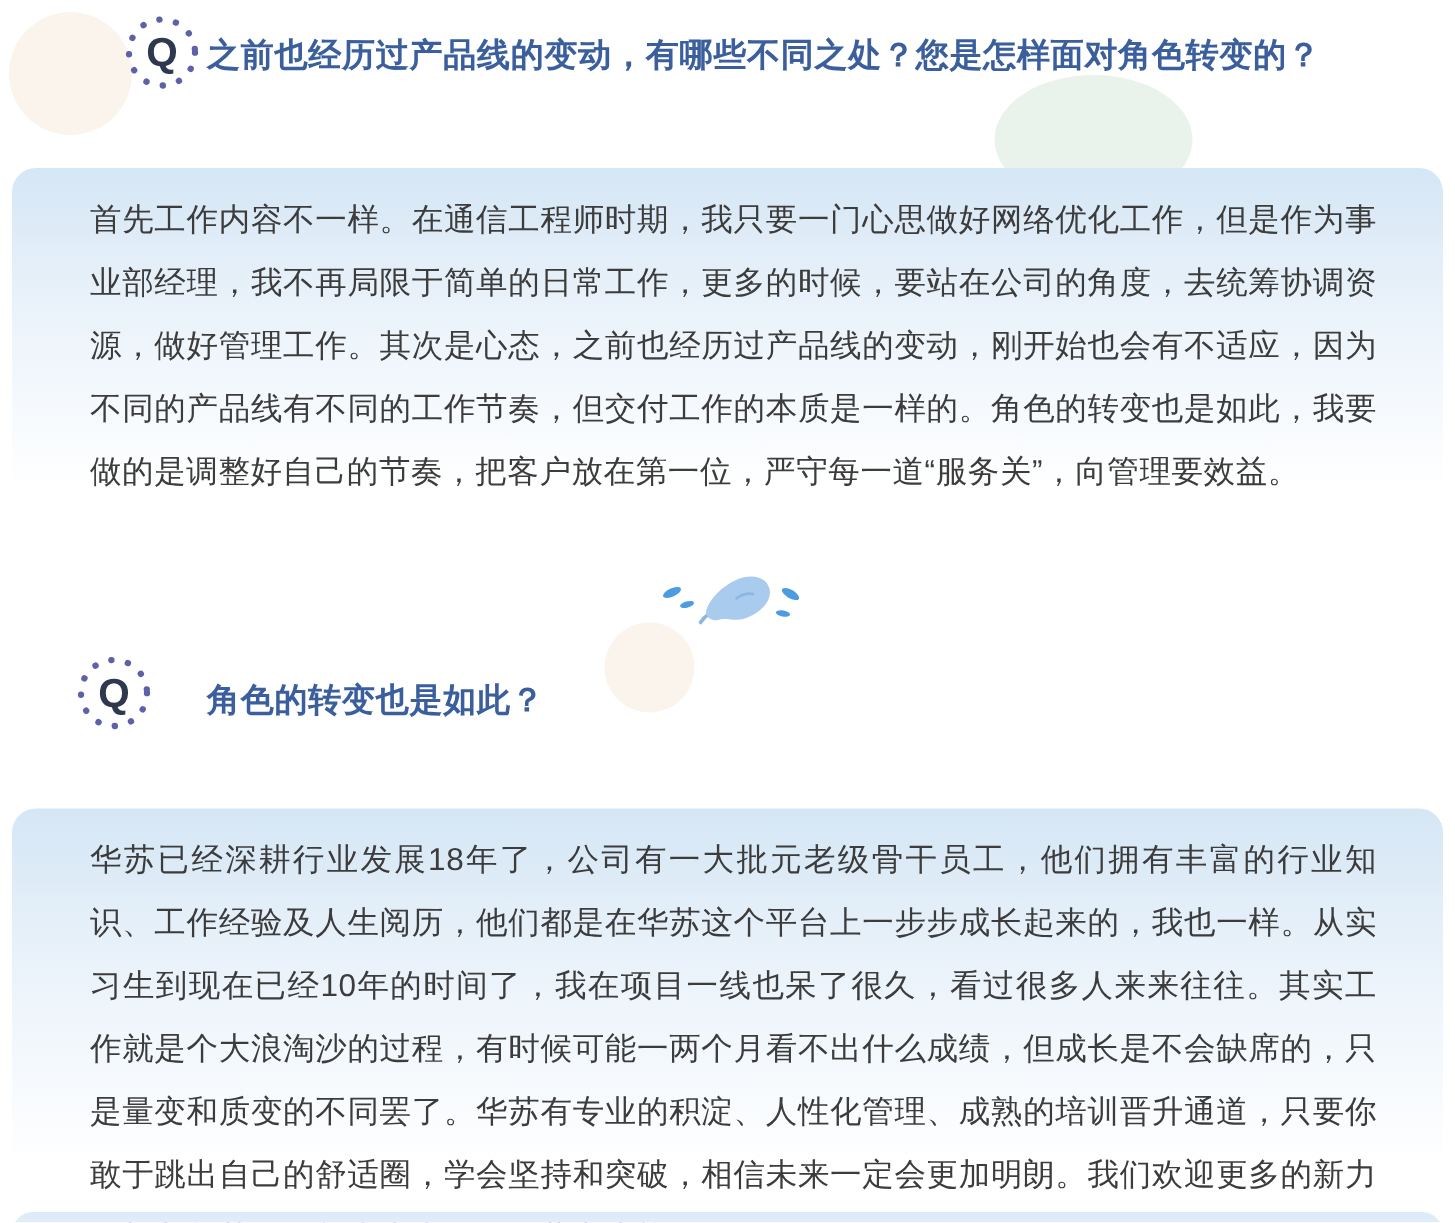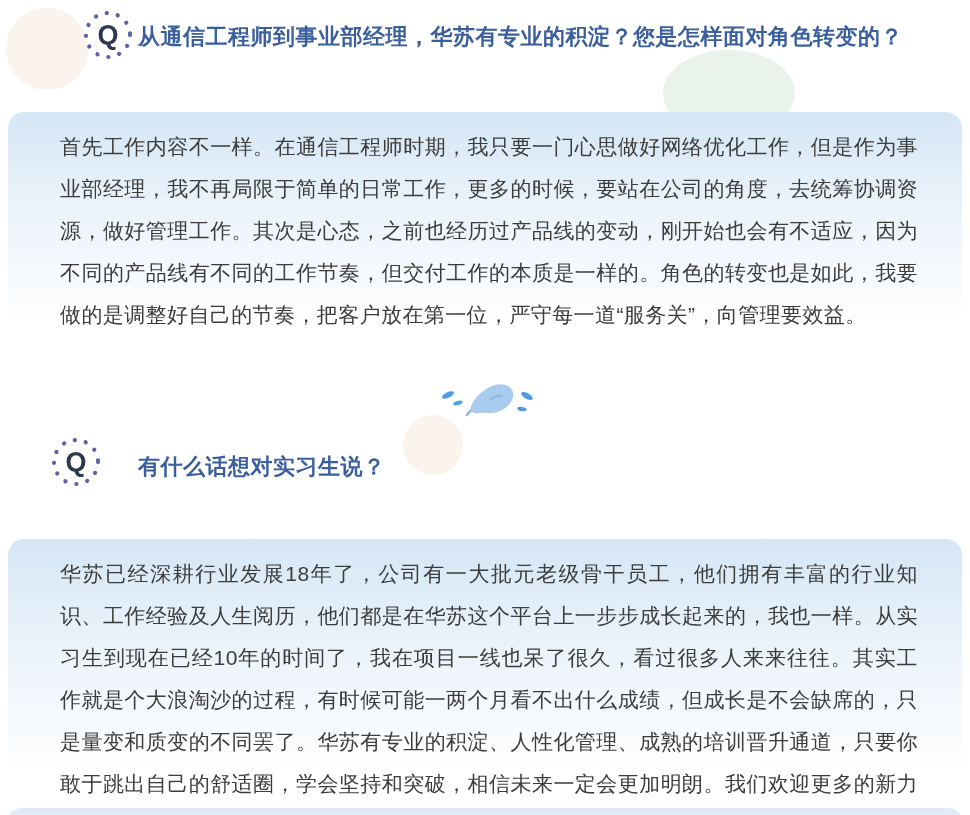--- a/index.html
+++ b/index.html
@@ -105,21 +105,21 @@
   <div class="cream-circle c1"></div>
   <div class="green-ellipse"></div>
 
   <div class="q-badge b1">
     <svg viewBox="0 0 52 52">
       <circle cx="26" cy="26" r="22" fill="none" stroke="#5d61a8" stroke-width="4.2" stroke-dasharray="0.1 11.2" stroke-linecap="round"></circle>
       <text x="26" y="35" text-anchor="middle" font-size="27" font-weight="bold" fill="#2e3950" font-family="Liberation Sans, sans-serif">Q</text>
     </svg>
   </div>
 
-  <div class="question q1">从通信工程师到事业部经理，华苏有专业的积淀？您是怎样面对角色转变的？</div>
+  <div class="question q1">之前也经历过产品线的变动，有哪些不同之处？您是怎样面对角色转变的？</div>
 
   <div class="answer-card card1">
     <p class="answer-text">首先工作内容不一样。在通信工程师时期，我只要一门心思做好网络优化工作，但是作为事业部经理，我不再局限于简单的日常工作，更多的时候，要站在公司的角度，去统筹协调资源，做好管理工作。其次是心态，之前也经历过产品线的变动，刚开始也会有不适应，因为不同的产品线有不同的工作节奏，但交付工作的本质是一样的。角色的转变也是如此，我要做的是调整好自己的节奏，把客户放在第一位，严守每一道“服务关”，向管理要效益。</p>
   </div>
 
   <div class="whale-divider">
     <svg viewBox="0 0 104 50">
       <g fill="#4d9ce2">
         <ellipse cx="12" cy="17" rx="6.5" ry="2.8" transform="rotate(-25 12 17)"></ellipse>
         <ellipse cx="22" cy="25" rx="4.8" ry="2.1" transform="rotate(-15 22 25)"></ellipse>
@@ -134,21 +134,21 @@
 
   <div class="cream-circle c2"></div>
 
   <div class="q-badge b2">
     <svg viewBox="0 0 52 52">
       <circle cx="26" cy="26" r="22" fill="none" stroke="#5d61a8" stroke-width="4.2" stroke-dasharray="0.1 11.2" stroke-linecap="round"></circle>
       <text x="26" y="35" text-anchor="middle" font-size="27" font-weight="bold" fill="#2e3950" font-family="Liberation Sans, sans-serif">Q</text>
     </svg>
   </div>
 
-  <div class="question q2">有什么话想对实习生说？</div>
+  <div class="question q2">角色的转变也是如此？</div>
 
   <div class="answer-card card2">
     <p class="answer-text">华苏已经深耕行业发展18年了，公司有一大批元老级骨干员工，他们拥有丰富的行业知识、工作经验及人生阅历，他们都是在华苏这个平台上一步步成长起来的，我也一样。从实习生到现在已经10年的时间了，我在项目一线也呆了很久，看过很多人来来往往。其实工作就是个大浪淘沙的过程，有时候可能一两个月看不出什么成绩，但成长是不会缺席的，只是量变和质变的不同罢了。华苏有专业的积淀、人性化管理、成熟的培训晋升通道，只要你敢于跳出自己的舒适圈，学会坚持和突破，相信未来一定会更加明朗。我们欢迎更多的新力量加入华苏，一起为未来的发展蓄力注能。</p>
   </div>
 
   <div class="next-card-strip"></div>
 
 </div>
 
 </body></html>

